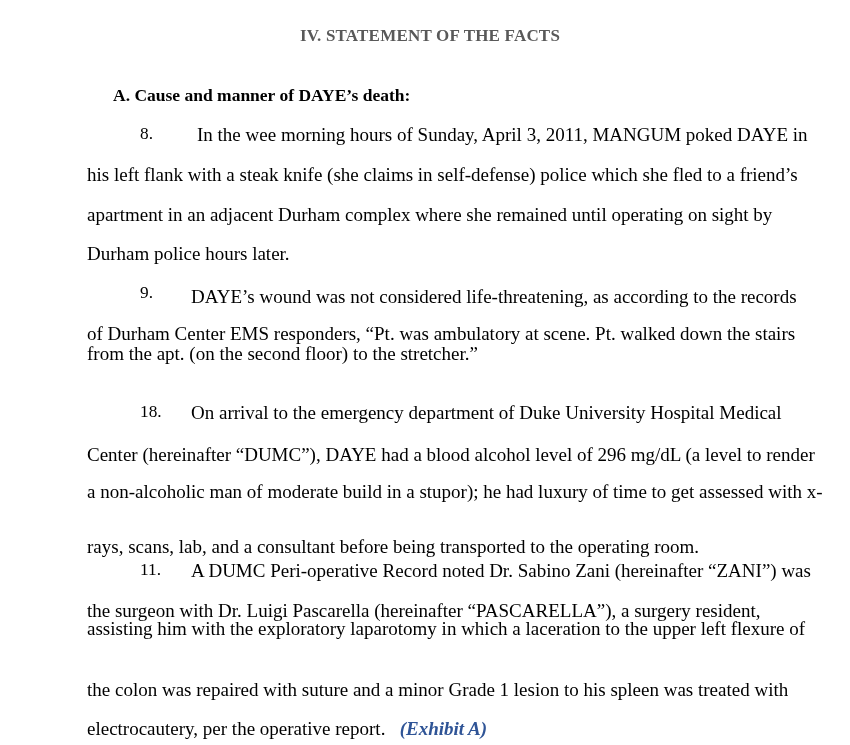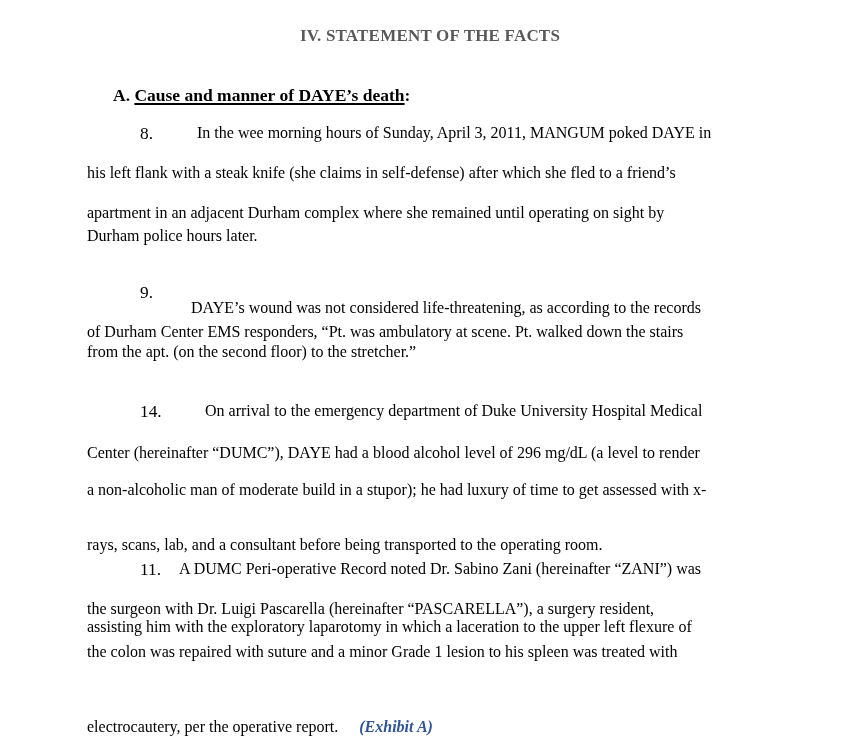--- a/index.html
+++ b/index.html
@@ -8,59 +8,59 @@
       font-family: "Liberation Serif", serif; color: #000;
     }
     .heading {
       position: absolute; top: 26px; left: 0; width: 860px; text-align: center;
       font-weight: bold; font-size: 17px; color: #595959; letter-spacing: 0.2px;
     }
     .subhead {
       position: absolute; top: 85px; left: 113px;
       font-weight: bold; font-size: 17.5px;
     }
-    .subhead .u { text-decoration: underline; text-decoration-thickness: 2px; text-underline-offset: 2px; }
+    .subhead .u { text-decoration-thickness: 2px; text-underline-offset: 2px; }
     .line {
-      position: absolute; left: 87px; font-size: 16px; white-space: nowrap;
+      position: absolute; left: 87px; font-size: 19px; white-space: nowrap;
     }
     .num { position: absolute; left: 140px; font-size: 17.3px; }
-    .exhibit { color: #2f5496; font-weight: bold; font-style: italic; cursor: pointer; margin-left: 9px; }
+    .exhibit { color: #2f5496; font-weight: bold; font-style: italic; cursor: pointer; }
   </style>
 </head>
 <body>
 
 <div class="heading">IV.  STATEMENT OF THE FACTS</div>
 
 <div class="subhead">
   <span>A. </span><span class="u">Cause and manner of DAYE’s death</span><span>:</span>
 </div>
 
 <div>
   <span class="num" style="top:124px">8.</span>
   <span class="line" style="top:124px;left:197px">In the wee morning hours of Sunday, April 3, 2011, MANGUM poked DAYE in</span>
-  <span class="line" style="top:164px">his left flank with a steak knife (she claims in self-defense) after which she fled to a friend’s</span>
+  <span class="line" style="top:164px">his left flank with a steak knife (she claims in self-defense) police which she fled to a friend’s</span>
   <span class="line" style="top:204px">apartment in an adjacent Durham complex where she remained until operating on sight by</span>
-  <span class="line" style="top:227px">Durham police hours later.</span>
+  <span class="line" style="top:243px">Durham police hours later.</span>
 </div>
 
 <div>
   <span class="num" style="top:283px">9.</span>
-  <span class="line" style="top:299px;left:191px">DAYE’s wound was not considered life-threatening, as according to the records</span>
+  <span class="line" style="top:286px;left:191px">DAYE’s wound was not considered life-threatening, as according to the records</span>
   <span class="line" style="top:323px">of Durham Center EMS responders, “Pt. was ambulatory at scene.  Pt. walked down the stairs</span>
   <span class="line" style="top:343px">from the apt. (on the second floor) to the stretcher.”</span>
 </div>
 
 <div>
-  <span class="num" style="top:402px">14.</span>
-  <span class="line" style="top:402px;left:205px">On arrival to the emergency department of Duke University Hospital Medical</span>
+  <span class="num" style="top:402px">18.</span>
+  <span class="line" style="top:402px;left:191px">On arrival to the emergency department of Duke University Hospital Medical</span>
   <span class="line" style="top:444px">Center (hereinafter “DUMC”), DAYE had a blood alcohol level of 296 mg/dL (a level to render</span>
   <span class="line" style="top:481px">a non-alcoholic man of moderate build in a stupor); he had luxury of time to get assessed with x-</span>
   <span class="line" style="top:536px">rays, scans, lab, and a consultant before being transported to the operating room.</span>
 </div>
 
 <div>
   <span class="num" style="top:560px">11.</span>
-  <span class="line" style="top:560px;left:179px">A DUMC Peri-operative Record noted Dr. Sabino Zani (hereinafter “ZANI”) was</span>
+  <span class="line" style="top:560px;left:191px">A DUMC Peri-operative Record noted Dr. Sabino Zani (hereinafter “ZANI”) was</span>
   <span class="line" style="top:600px">the surgeon with Dr. Luigi Pascarella (hereinafter “PASCARELLA”), a surgery resident,</span>
   <span class="line" style="top:618px">assisting him with the exploratory laparotomy in which a laceration to the upper left flexure of</span>
-  <span class="line" style="top:643px">the colon was repaired with suture and a minor Grade 1 lesion to his spleen was treated with</span>
+  <span class="line" style="top:679px">the colon was repaired with suture and a minor Grade 1 lesion to his spleen was treated with</span>
   <span class="line" style="top:718px"><span>electrocautery, per the operative report.</span>&nbsp;&nbsp;&nbsp;<span class="exhibit">(Exhibit A)</span></span>
 </div>
 
 </body></html>

